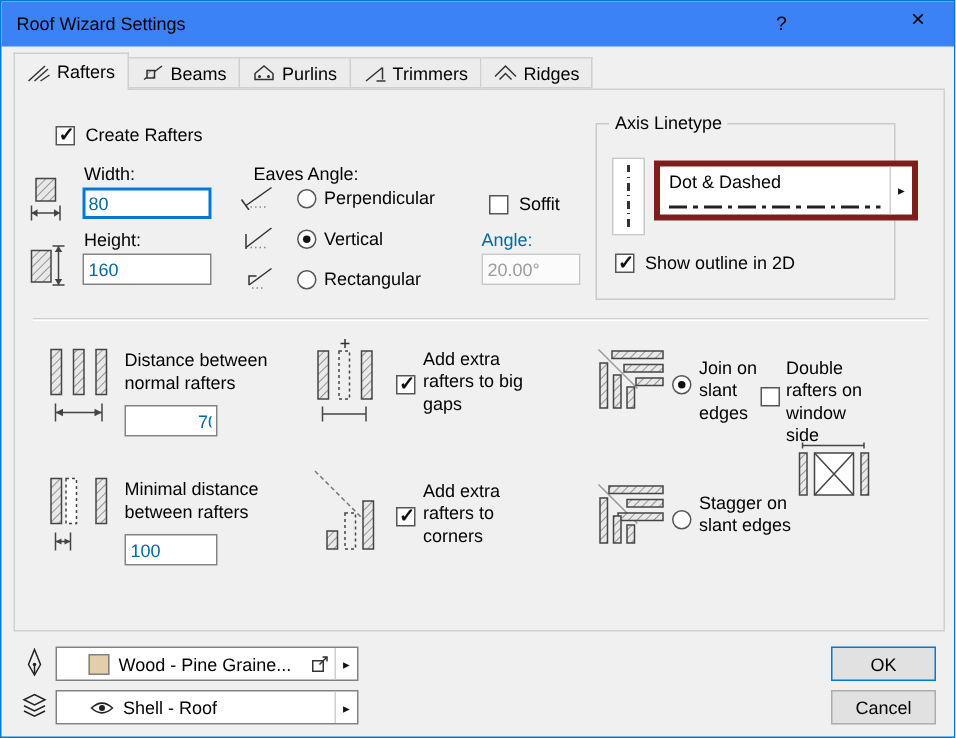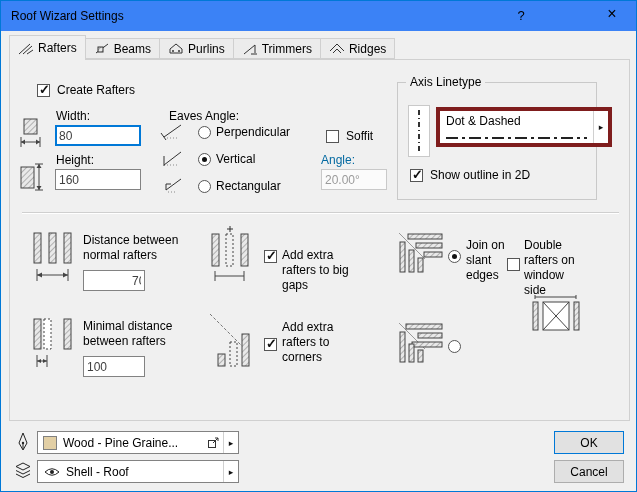--- a/index.html
+++ b/index.html
@@ -27,39 +27,39 @@
   .abs { position:absolute; }
   .lbl { position:absolute; line-height:15px; white-space:nowrap; }
   .lbl.wrap { white-space:normal; }
   .dis { color:#0369a1; }
   
   .cb { position:absolute; width:13px; height:13px; background:#fff; border:1px solid #555; }
   .cb.checked::after { content:"✓"; position:absolute; left:1px; top:-3px; font-size:13px; font-weight:700; color:#111; }
   .radio { position:absolute; width:13px; height:13px; background:#fff; border:1px solid #555; border-radius:50%; }
   .radio.checked::after { content:""; position:absolute; left:3px; top:3px; width:5px; height:5px; background:#111; border-radius:50%; }
   .field { position:absolute; height:21px; border:1px solid #828282; background:#fff;
-           font-family:inherit; font-size:12px; padding:0 3px; color:#404040; }
+           font-family:inherit; font-size:12px; padding:0 3px; color:#0369a1; }
   .field.focused { border:2px solid #0078d7; padding:0 2px; }
   .field.disabled { border-color:#c9c9c9; background:#fbfbfb; color:#9b9b9b; }
   .groupbox { position:absolute; border:1px solid #c9c9c9; }
   .legend { position:absolute; top:-8px; left:8px; background:#f0f0f0; padding:0 4px; line-height:15px; }
   .hr { position:absolute; height:0; border-top:1px solid #cfcfcf; border-bottom:1px solid #ffffff; }
   
   .lt-preview { position:absolute; width:22px; height:52px; border:1px solid #c9c9c9; background:#fff;
                 display:flex; justify-content:center; padding:4px 0; }
   .lt-preview .vline { width:2px;
       background:repeating-linear-gradient(to bottom,#333 0 5px,transparent 5px 8px,#333 8px 9px,transparent 9px 12px); }
   .lt-combo { position:absolute; border:4px solid #7f1d1d; background:#fff; display:flex; }
   .lt-main { flex:1; padding:3px 6px; overflow:hidden; }
   .lt-pattern { height:2px; margin-top:9px;
       background:repeating-linear-gradient(to right,#222 0 12px,transparent 12px 16px,#222 16px 19px,transparent 19px 23px); }
   .arrowstrip { width:15px; border-left:1px solid #d0d0d0; display:flex; align-items:center; justify-content:center;
                 font-size:9px; color:#111; }
   
-  .combo { position:absolute; height:23px; border:1px solid #828282; background:#fff; display:flex; align-items:center; }
+  .combo { position:absolute; height:23px; border:1px solid #828282; background:#fff; display:flex; align-items:center;padding-left:16px; }
   .combo .swatch { width:14px; height:14px; margin-left:5px; border:1px solid #808080; background:#e2cfa5; flex:none; }
   .combo .ctext { margin-left:6px; flex:1; overflow:hidden; white-space:nowrap; }
   .combo .mini { flex:none; margin-right:3px; }
   .btn { position:absolute; width:70px; height:23px; background:#e1e1e1; border:1px solid #adadad;
          display:flex; align-items:center; justify-content:center; }
   .btn.default { border-color:#0078d7; }
 </style>
 </head>
 <body>
 
@@ -203,21 +203,21 @@
 
     <svg class="abs" style="left:198px;top:165px" width="44" height="62">
       <path d="M22,1 V7 M19,4 H25" stroke="#333" fill="none"></path>
       <rect x="4" y="9" width="7" height="32" fill="url(#hatch)" stroke="#444"></rect>
       <rect x="18" y="9" width="7" height="32" fill="none" stroke="#444" stroke-dasharray="2 2"></rect>
       <rect x="33" y="9" width="7" height="32" fill="url(#hatch)" stroke="#444"></rect>
       <line x1="7" y1="51" x2="36" y2="51" stroke="#444"></line>
       <path d="M7,46 V56 M36,46 V56" stroke="#444" fill="none"></path>
     </svg>
     <span class="cb checked" style="left:254px;top:190px"></span>
-    <span class="lbl wrap" style="left:272px;top:188px;width:80px">Add extra rafters to big gaps</span>
+    <span class="lbl wrap" style="left:272px;top:172px;width:80px">Add extra rafters to big gaps</span>
 
     <svg class="abs" style="left:388px;top:172px" width="46" height="42">
       <line x1="1" y1="1" x2="27" y2="27" stroke="#999"></line>
       <rect x="10" y="2" width="34" height="5" fill="url(#hatch)" stroke="#444"></rect>
       <rect x="18" y="11" width="26" height="5" fill="url(#hatch)" stroke="#444"></rect>
       <rect x="26" y="20" width="18" height="5" fill="url(#hatch)" stroke="#444"></rect>
       <rect x="2" y="10" width="5" height="30" fill="url(#hatch)" stroke="#444"></rect>
       <rect x="11" y="18" width="5" height="22" fill="url(#hatch)" stroke="#444"></rect>
       <rect x="20" y="26" width="5" height="14" fill="url(#hatch)" stroke="#444"></rect>
     </svg>
@@ -257,20 +257,21 @@
     <svg class="abs" style="left:388px;top:262px" width="46" height="42">
       <line x1="1" y1="1" x2="27" y2="27" stroke="#999"></line>
       <rect x="8" y="2" width="36" height="5" fill="url(#hatch)" stroke="#444"></rect>
       <rect x="20" y="11" width="24" height="5" fill="url(#hatch)" stroke="#444"></rect>
       <rect x="14" y="20" width="30" height="5" fill="url(#hatch)" stroke="#444"></rect>
       <rect x="2" y="10" width="5" height="30" fill="url(#hatch)" stroke="#444"></rect>
       <rect x="11" y="22" width="5" height="18" fill="url(#hatch)" stroke="#444"></rect>
       <rect x="20" y="28" width="5" height="12" fill="url(#hatch)" stroke="#444"></rect>
     </svg>
     <span class="radio" style="left:438px;top:280px"></span>
+    <span class="lbl wrap" style="left:456px;top:268px;width:78px">Stagger on slant edges</span>
   </div>
 
   <svg class="abs" style="left:14px;top:431px" width="16" height="20">
     <path d="M8,1 L12,11 L8,18 L4,11 Z" fill="none" stroke="#222"></path>
     <circle cx="8" cy="11" r="1.2" fill="#222"></circle>
     <line x1="8" y1="12" x2="8" y2="17" stroke="#222"></line>
   </svg>
   <div class="combo" style="left:36px;top:430px;width:202px">
     <span class="swatch"></span>
     <span class="ctext">Wood - Pine Graine...</span>

